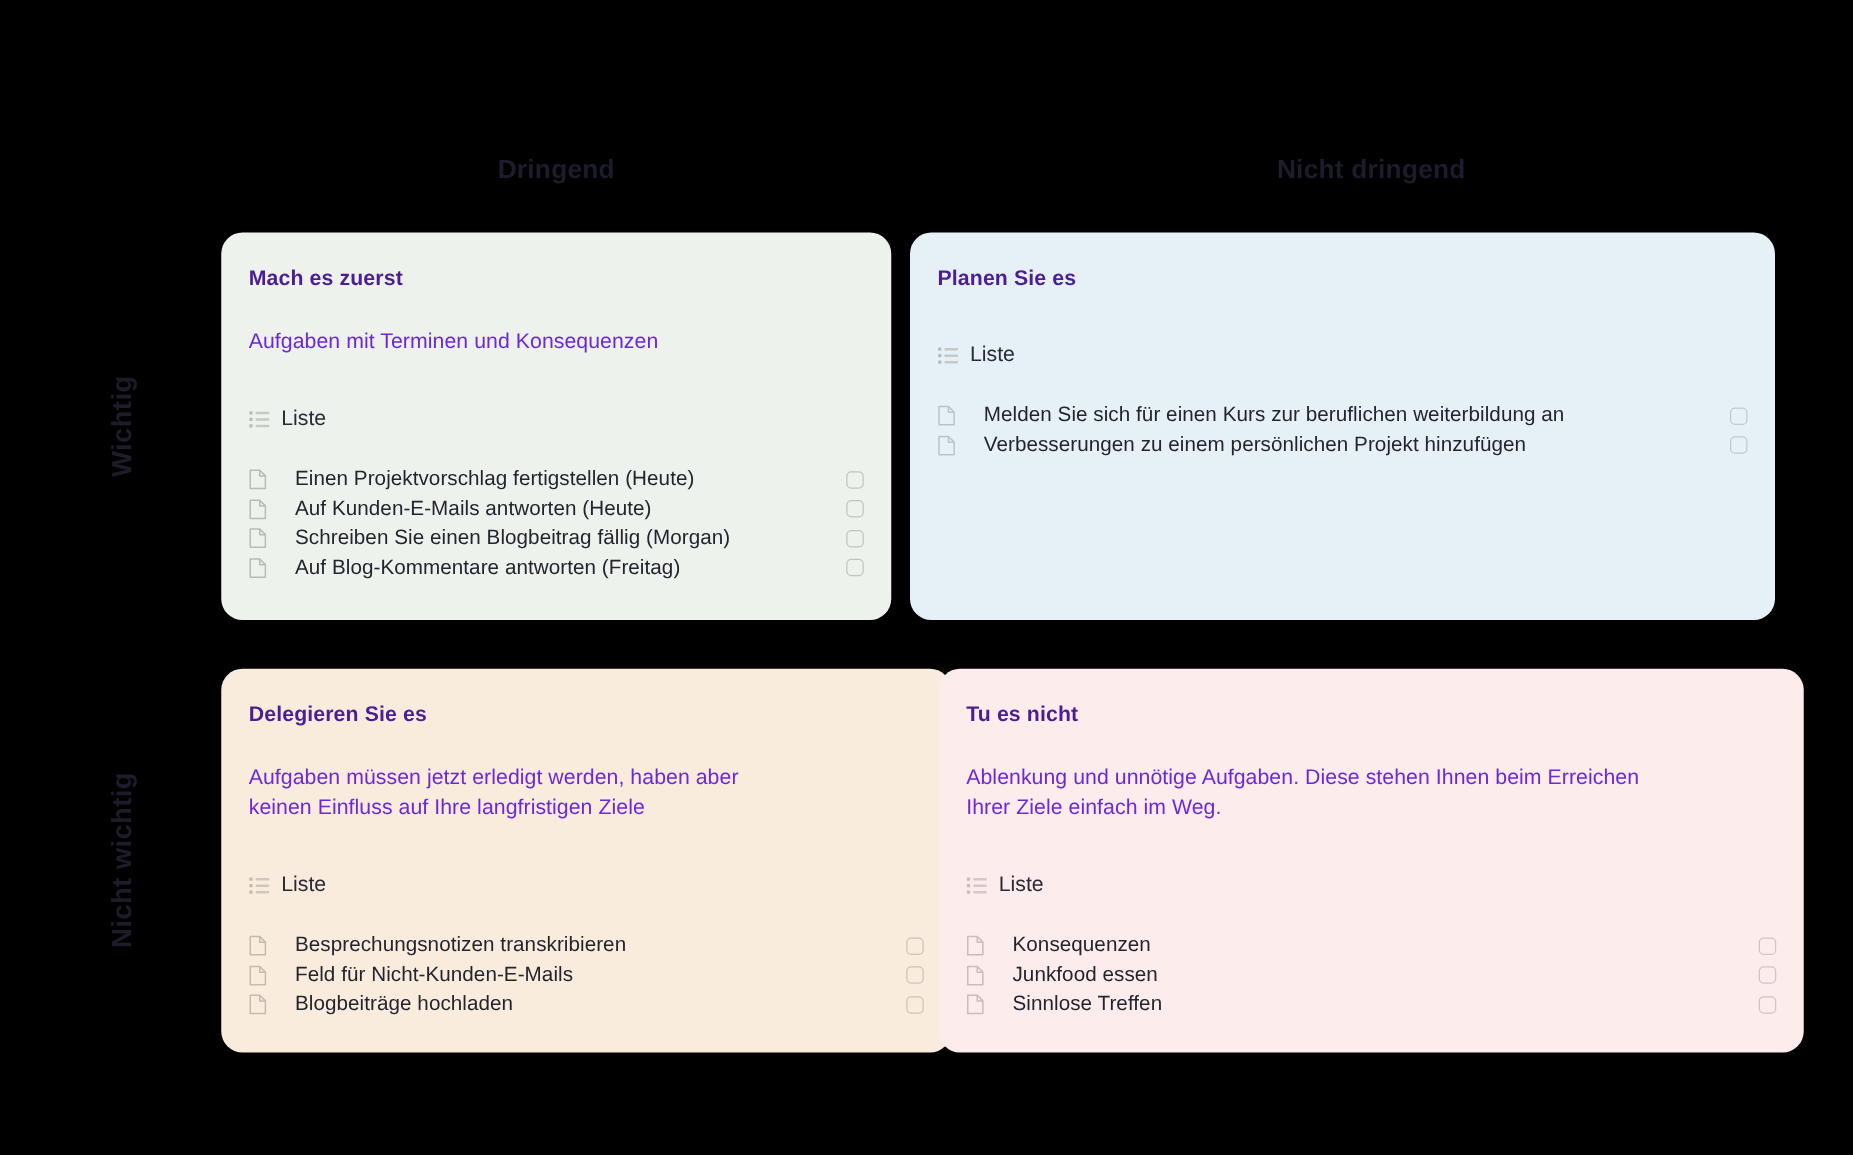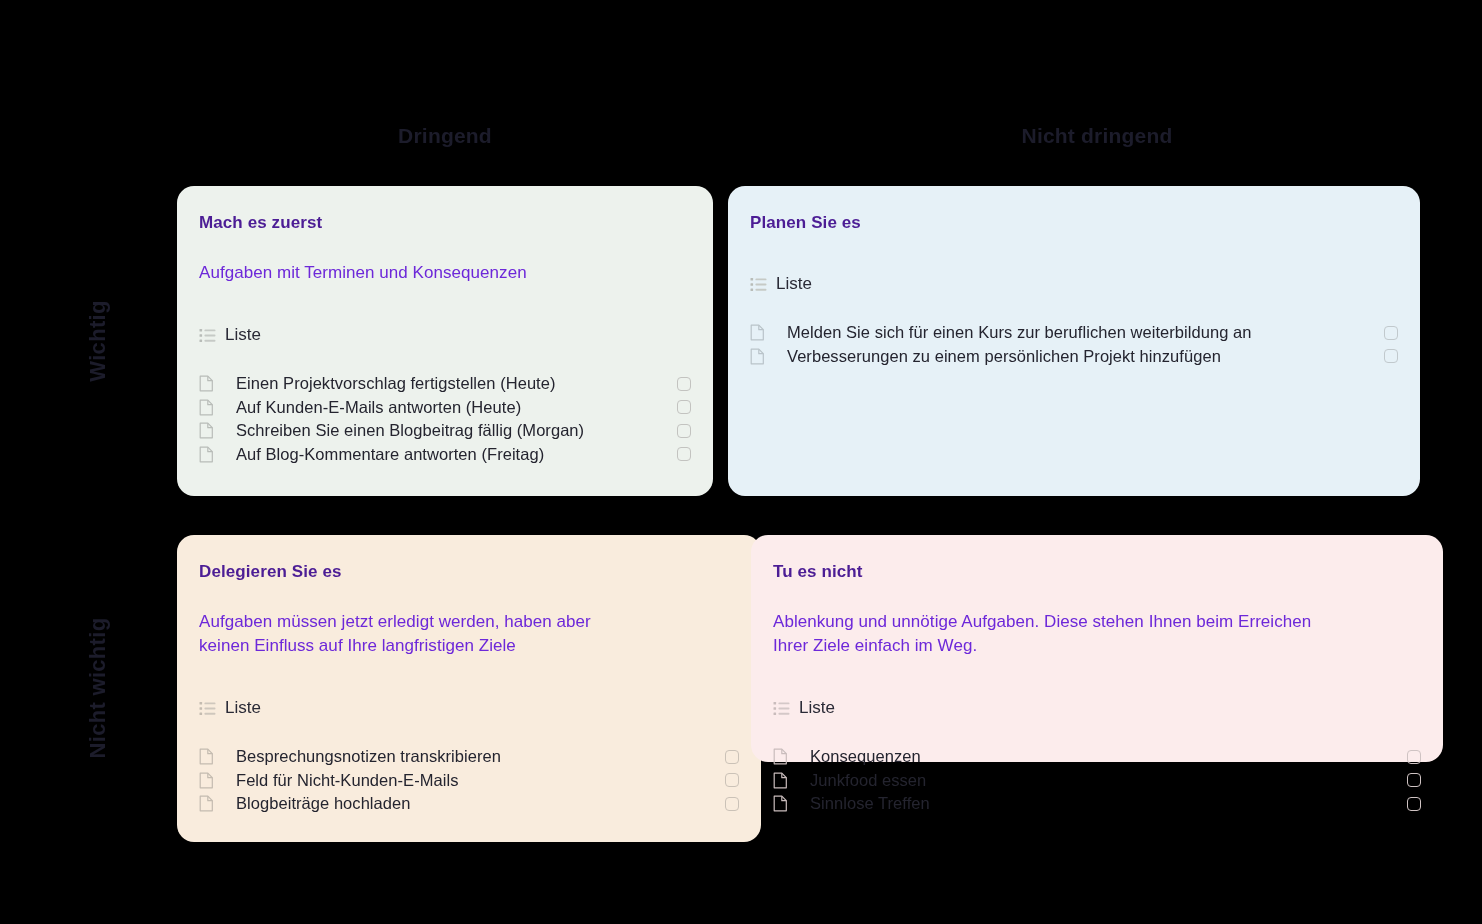--- a/index.html
+++ b/index.html
@@ -57,21 +57,21 @@
 
   
   .card {
     position: absolute;
     border-radius: 17px;
     padding: 26px 22px 0 22px;
   }
   #card-0 { left: 177px; top: 186px;  width: 536px; height: 310px; background: #edf2ed; }
   #card-1 { left: 728px; top: 186px;  width: 692px; height: 310px; background: #e6f1f7; }
   #card-2 { left: 177px; top: 535px;  width: 584px; height: 307px; background: #f9ecdd; }
-  #card-3 { left: 751px; top: 535px;  width: 692px; height: 227px; background: #fcecec; }
+  #card-3 { left: 751px; top: 535px;  width: 692px; height: 307px; background: #fcecec; }
 
   .card-title {
     font-size: 17px;
     font-weight: bold;
     color: #4c1d95;
     line-height: 22px;
     letter-spacing: 0.1px;
   }
 
   .card-desc {

